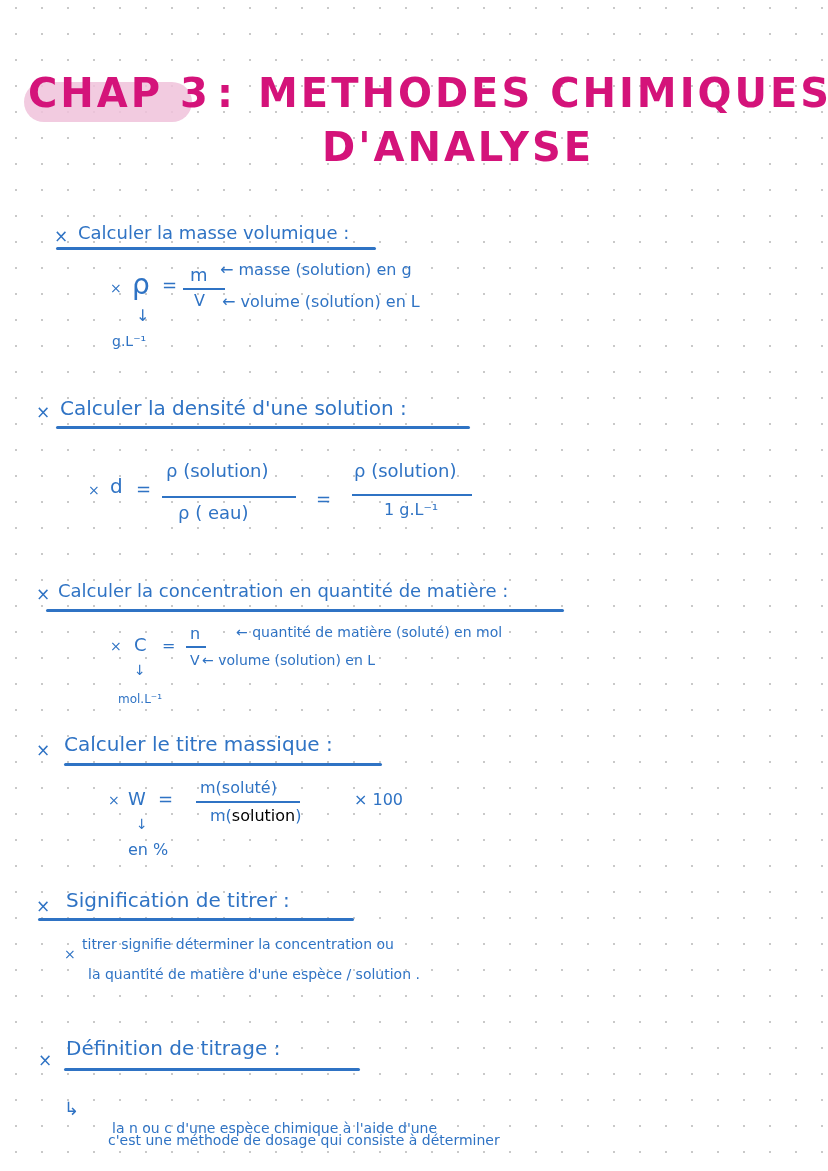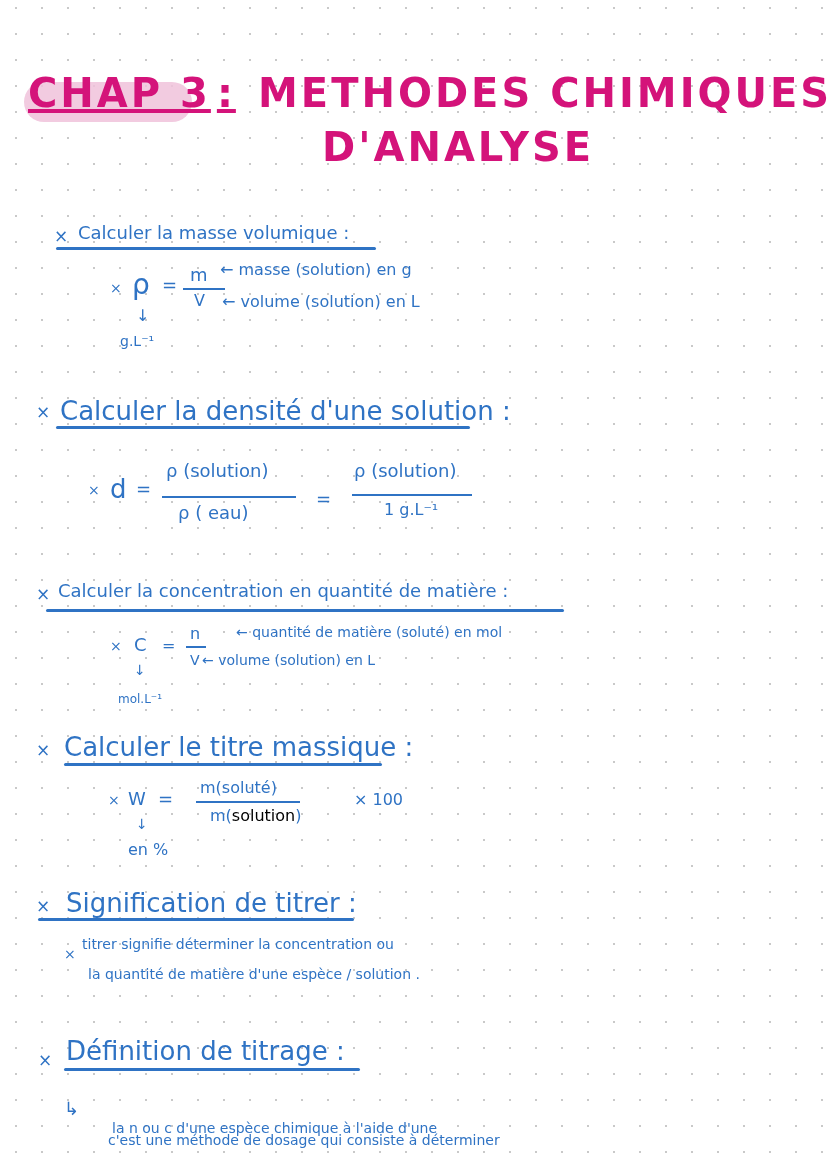--- a/index.html
+++ b/index.html
@@ -11,25 +11,25 @@
       background-position: 29px 21px;
       font-family: "DejaVu Sans", sans-serif;
       color: #2f73c4;
     }
     .abs { position: absolute; white-space: nowrap; }
     .title { color: #d4137a; font-family: "DejaVu Sans", sans-serif; font-weight: bold; letter-spacing: 3px; }
     .chap-hl {
       position: absolute; left: 24px; top: 82px; width: 168px; height: 40px;
       background: #f0c2da; border-radius: 20px; opacity: 0.85;
     }
-    .t1 { left: 28px; top: 70px; font-size: 40px; text-decoration: underline; }
+    .t1 { left: 28px; top: 70px; font-size: 40px; }
     .t2 { left: 258px; top: 70px; font-size: 40px; }
     .t3 { left: 322px; top: 124px; font-size: 40px; }
     .hand { font-family: "DejaVu Sans", sans-serif; color: #2f73c4; }
-    .h { font-size: 26px; }
+    .h { font-size: 20px; }
     .hsm { font-size: 18px; }
     .ul { position: absolute; height: 3px; background: #2f73c4; border-radius: 2px; }
     .bullet { font-size: 17px; }
     .f18 { font-size: 18px; }
     .f16 { font-size: 16px; }
     .f14 { font-size: 14px; }
     .f12 { font-size: 12px; }
     .frac-bar { position: absolute; height: 2px; background: #2f73c4; }
     .teal { color: #000000; margin-top: 10px; }
     .body-text { font-size: 14px; }
@@ -50,21 +50,21 @@
 
 <div class="abs hand f14" style="left:110px;top:280px;">×</div>
 <div class="abs hand" style="left:132px;top:268px;font-size:28px;">ρ</div>
 <div class="abs hand f18" style="left:162px;top:274px;">=</div>
 <div class="abs hand f18" style="left:190px;top:264px;">m</div>
 <div class="frac-bar" style="left:183px;top:288px;width:42px;"></div>
 <div class="abs hand f16" style="left:194px;top:291px;">V</div>
 <div class="abs hand f16" style="left:220px;top:260px;">← masse (solution) en g</div>
 <div class="abs hand f16" style="left:222px;top:292px;">← volume (solution) en L</div>
 <div class="abs hand f16" style="left:136px;top:306px;">↓</div>
-<div class="abs hand f14" style="left:120px;top:333px;">g.L⁻¹</div>
+<div class="abs hand f14" style="left:112px;top:333px;">g.L⁻¹</div>
 
 <div class="abs hand bullet" style="left:36px;top:402px;">×</div>
 <div class="abs hand h" style="left:60px;top:396px;">Calculer la densité d'une solution :</div>
 <div class="ul" style="left:56px;top:426px;width:414px;"></div>
 
 <div class="abs hand f14" style="left:88px;top:482px;">×</div>
 <div class="abs hand h" style="left:110px;top:474px;">d</div>
 <div class="abs hand f18" style="left:136px;top:478px;">=</div>
 <div class="abs hand f18" style="left:166px;top:460px;">ρ (solution)</div>
 <div class="frac-bar" style="left:162px;top:496px;width:134px;"></div>

